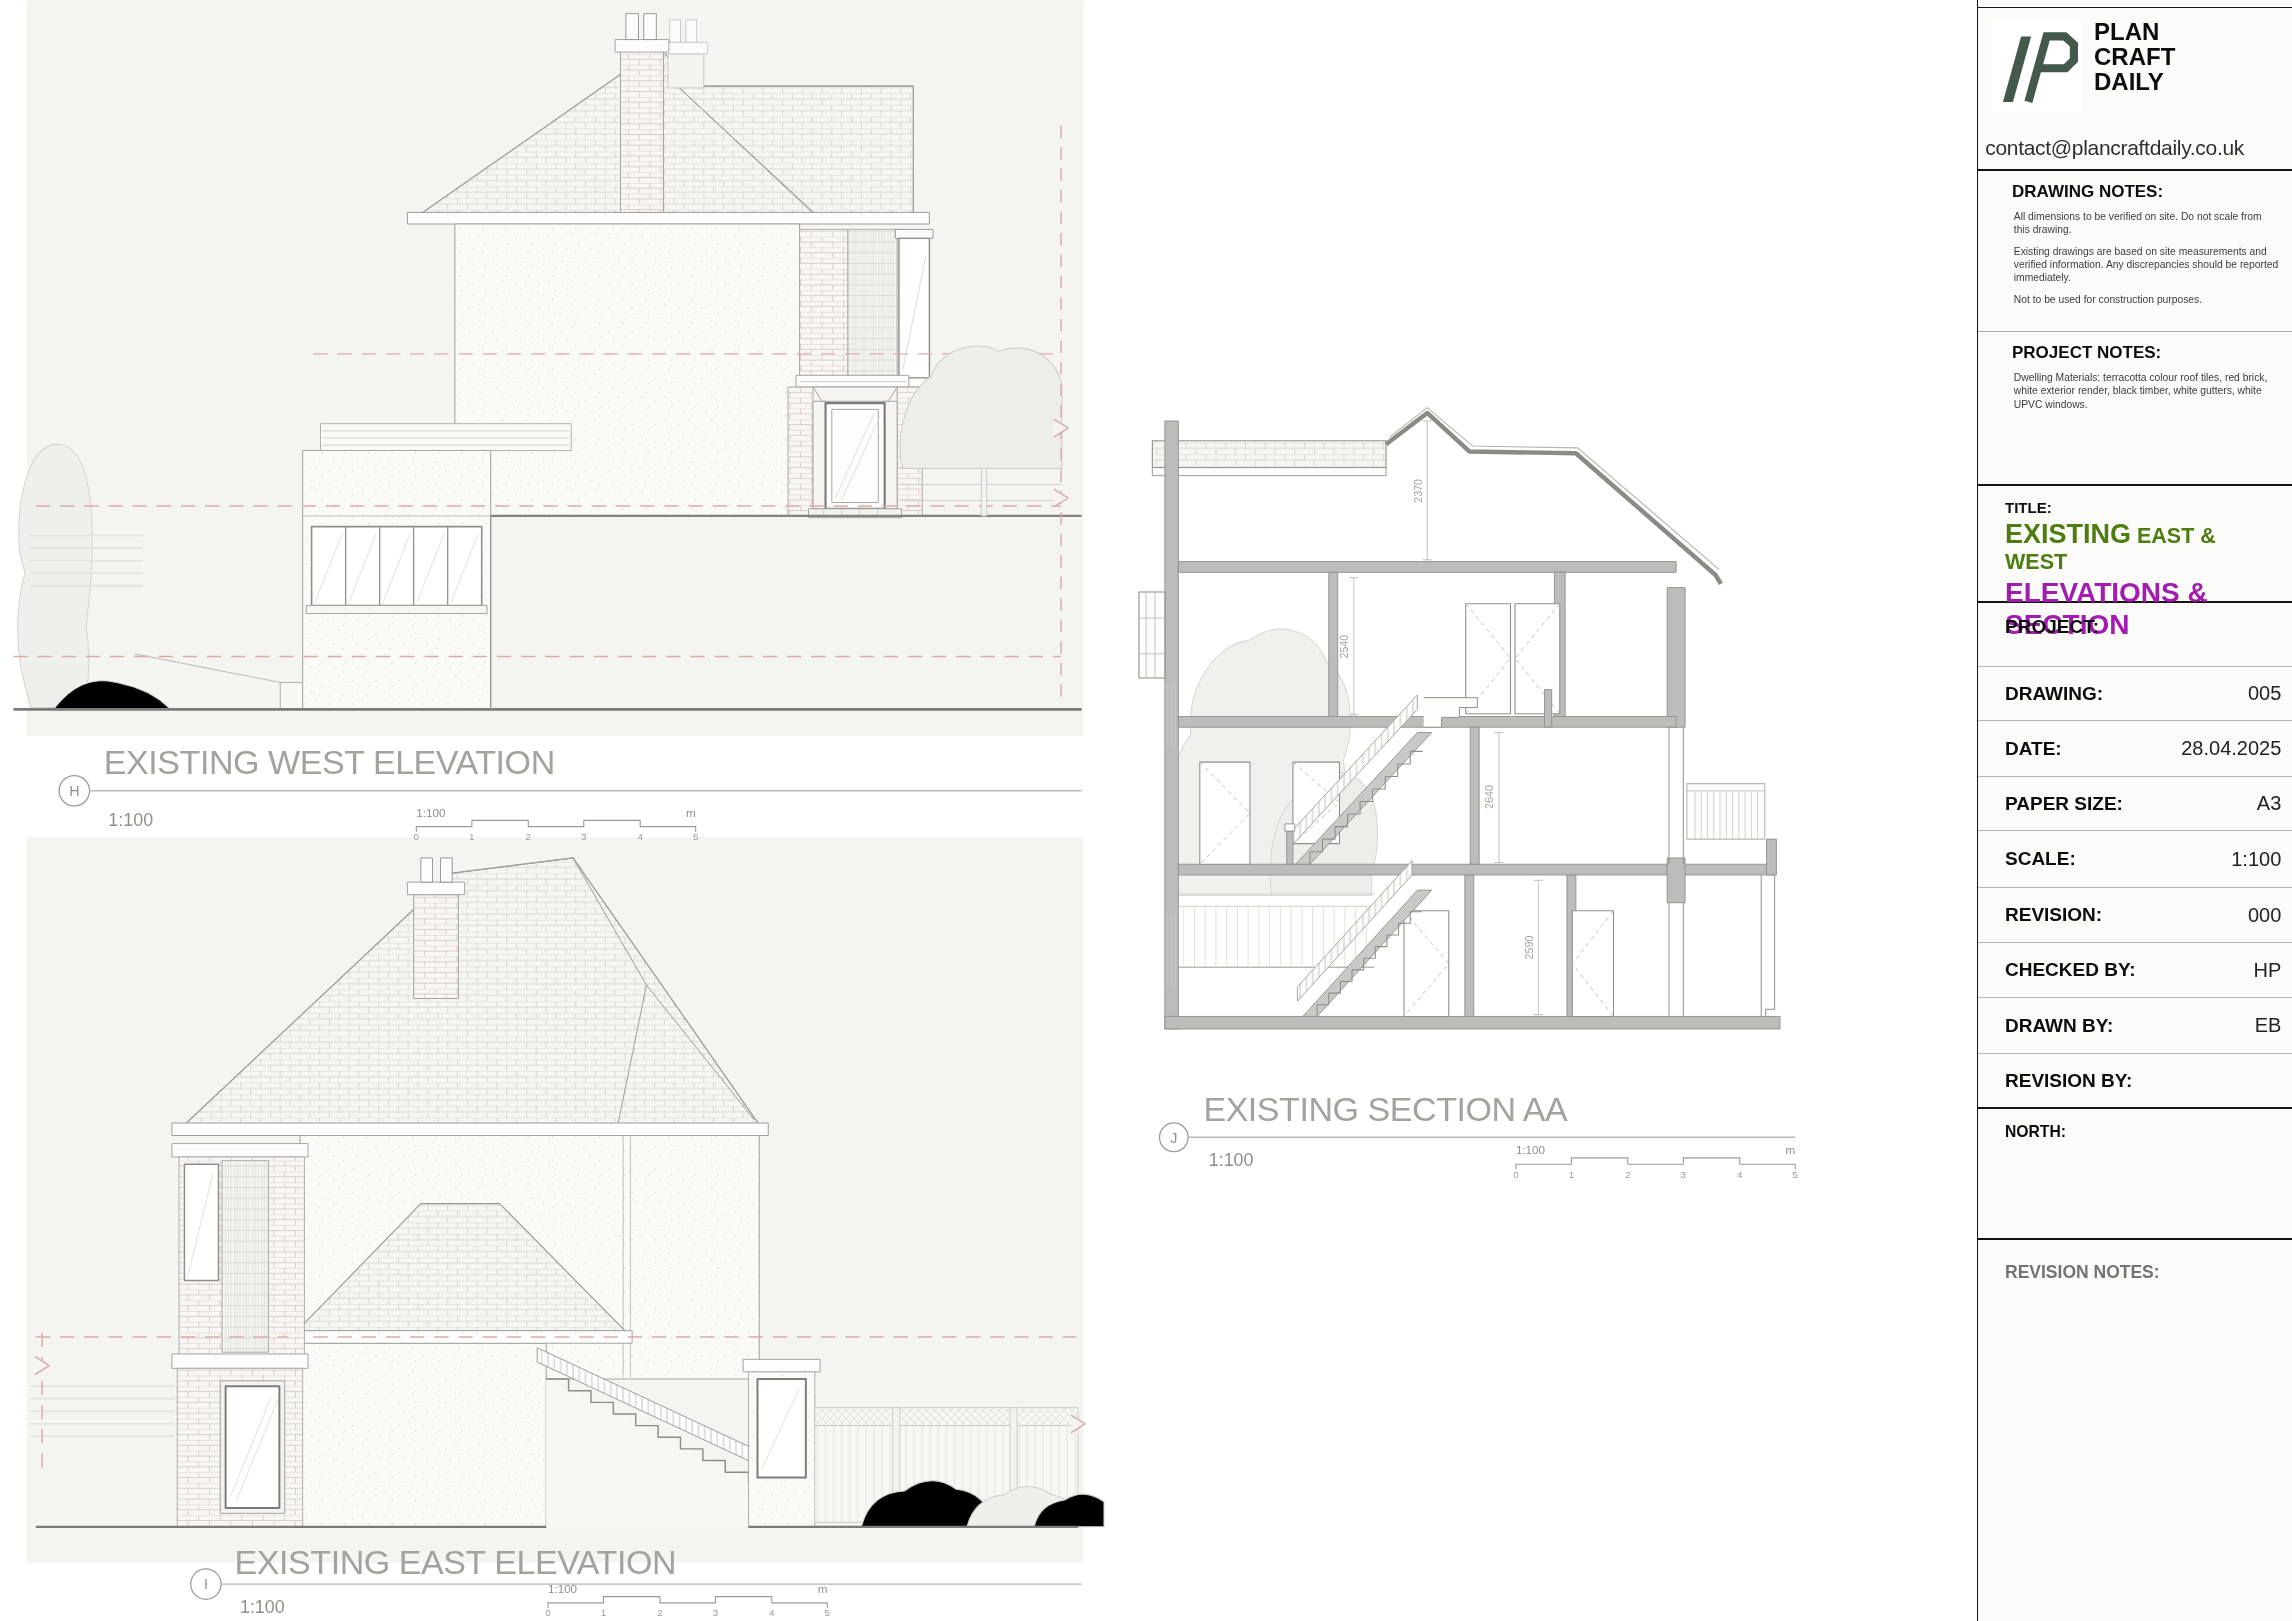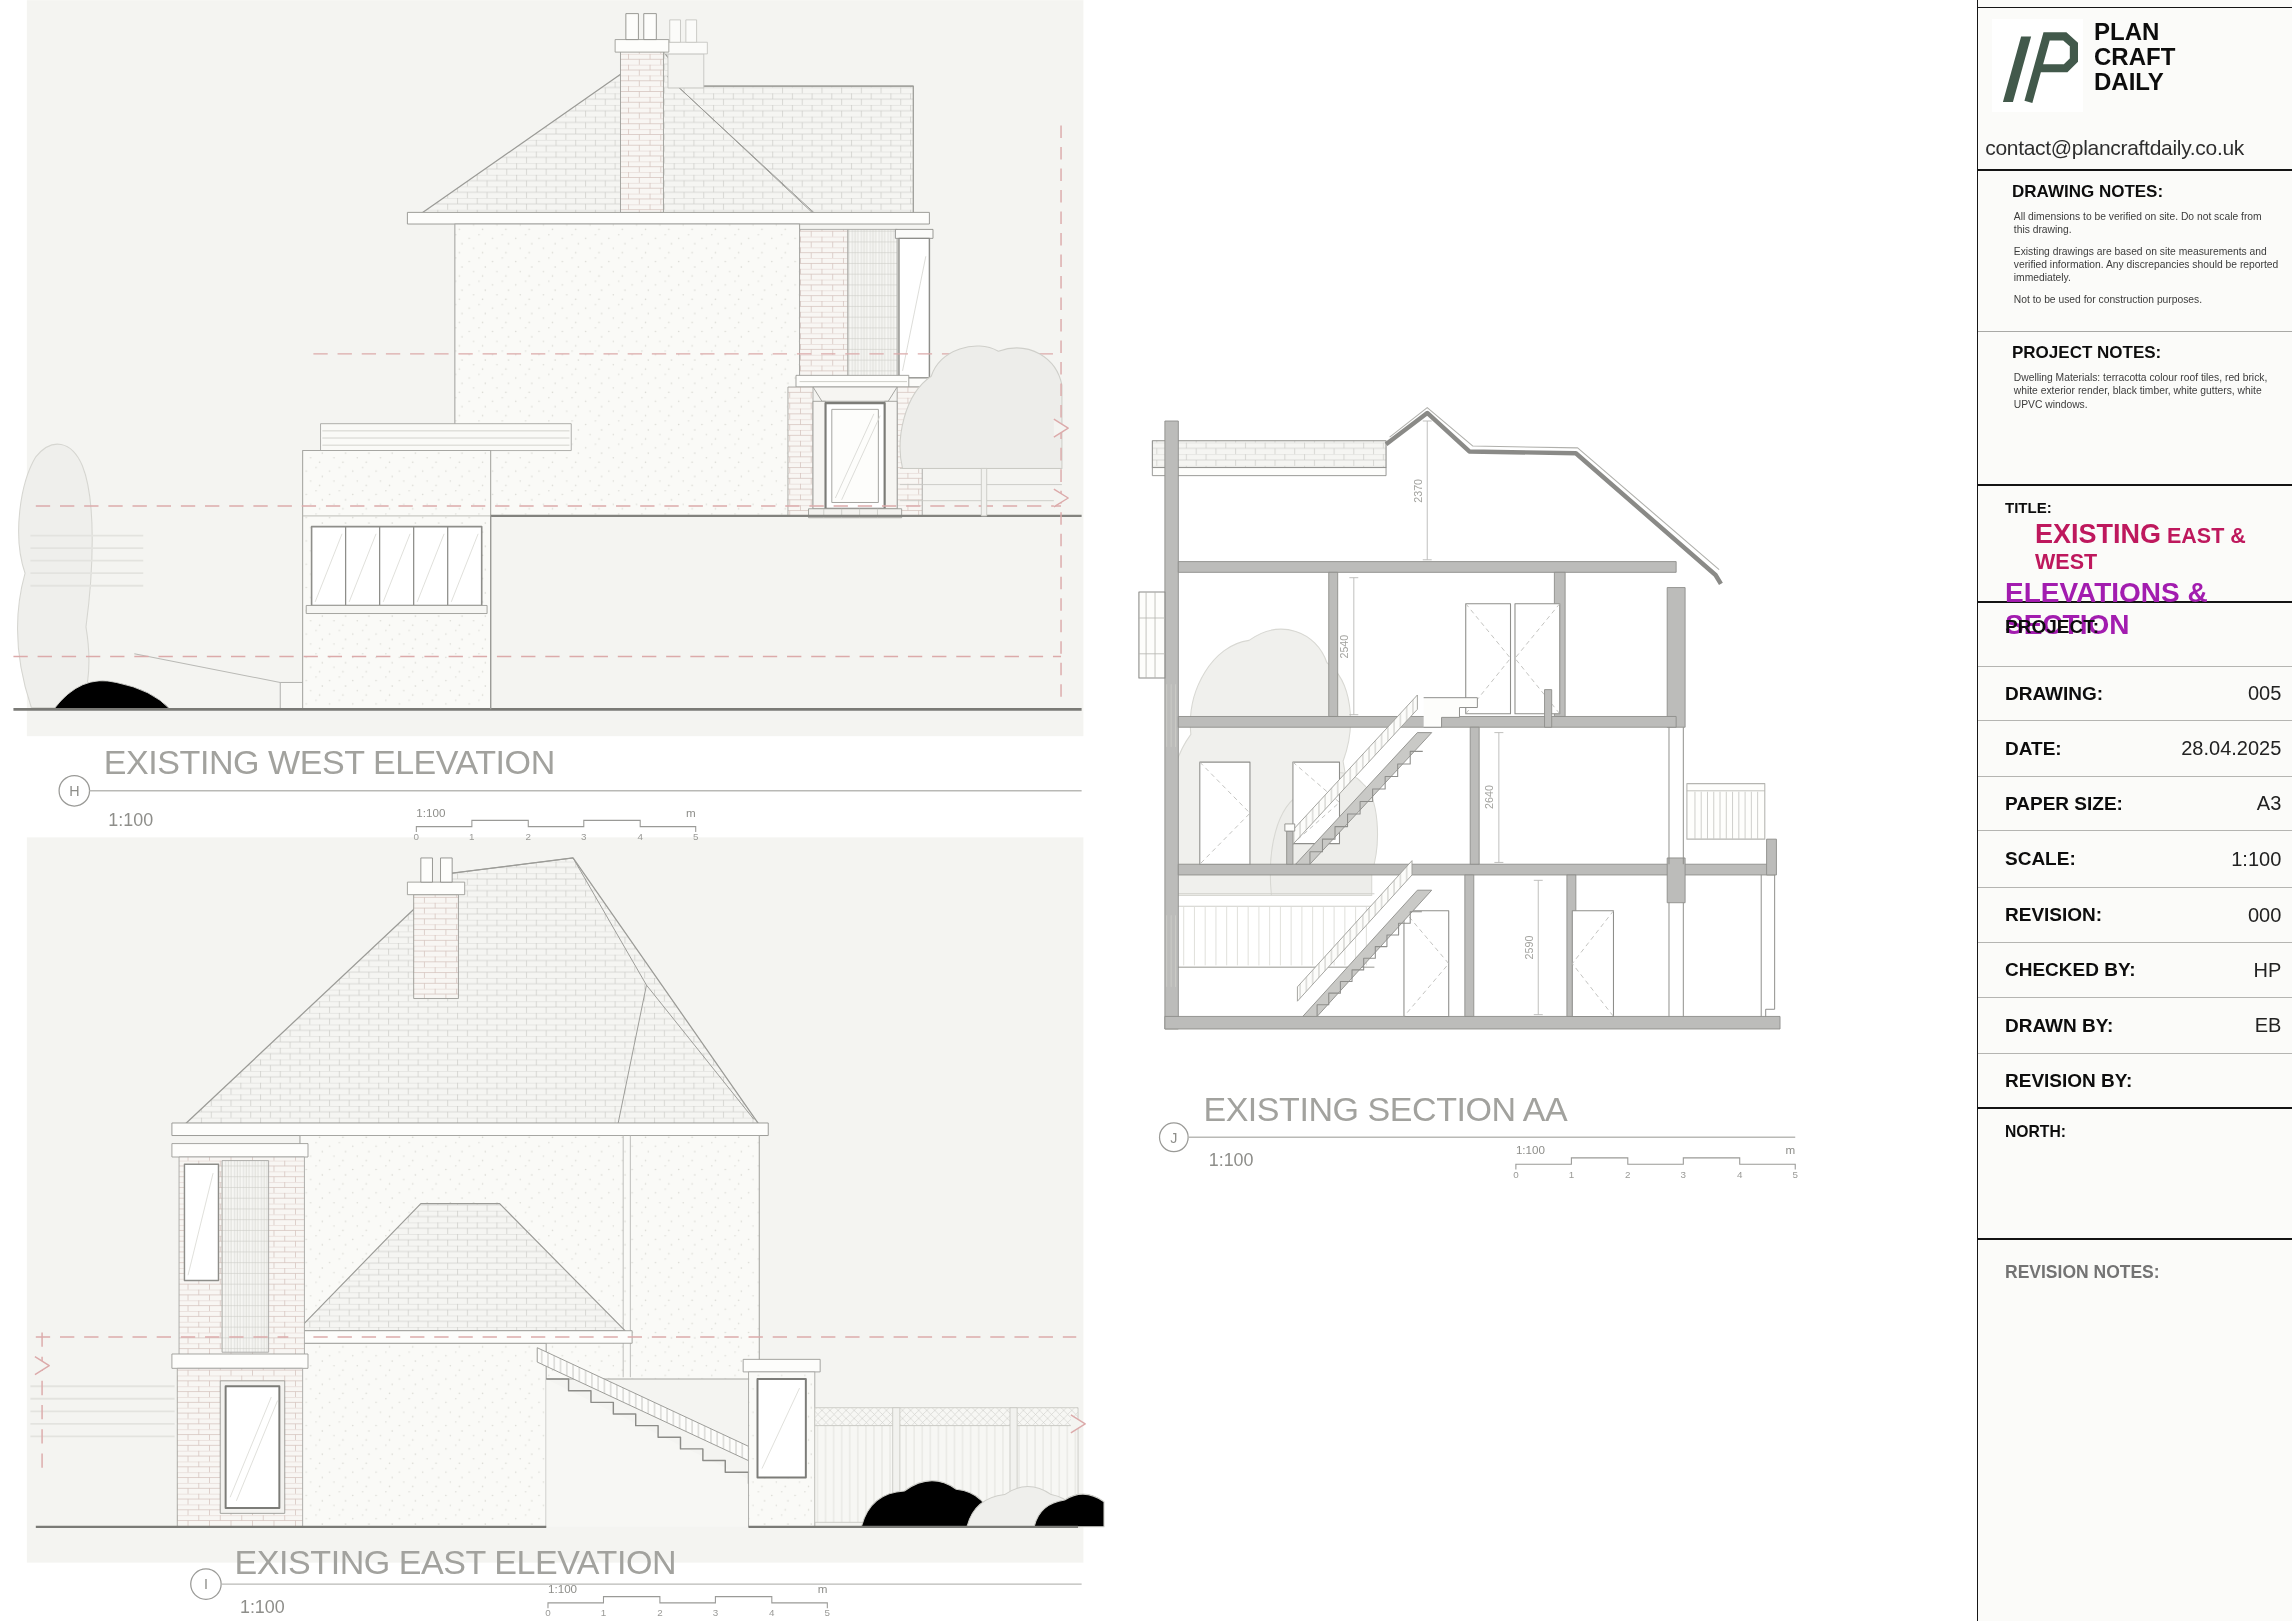--- a/index.html
+++ b/index.html
@@ -15,21 +15,21 @@
   .brand-name{margin-left:10.7px;font-weight:bold;font-size:24px;line-height:25px;color:#0d0d0d;letter-spacing:0;}
   .email{height:45px;font-size:21px;letter-spacing:-0.3px;color:#2e2e2e;padding-left:7.2px;
          border-bottom:2.7px solid #141414;display:flex;align-items:center;box-sizing:border-box;}
   .noteblk{box-sizing:border-box;padding:10.7px 12.5px 0 34px;}
   .noteblk h3{margin:0;font-size:17px;color:#0d0d0d;}
   .noteblk p{margin:8px 0 0 1.8px;font-size:10.3px;line-height:1.3;color:#3c3c3c;}
   .dnotes{height:161px;border-bottom:0.9px solid #a9a9a6;}
   .pnotes{height:154px;border-bottom:2.7px solid #141414;}
   .titleblk{height:117px;border-bottom:2.7px solid #141414;box-sizing:border-box;padding:12.5px 10.7px 0 27px;}
   .titleblk .tlabel{font-size:15px;font-weight:bold;color:#0d0d0d;}
-  .titleblk .tline1{margin-top:3.6px;font-weight:bold;color:#be185d;font-size:21.5px;margin-left:30px;}
+  .titleblk .tline1{margin-top:3.6px;font-weight:bold;color:#4d7c0f;font-size:21.5px;}
   .titleblk .tline1 .big{font-size:27px;}
   .titleblk .tline2{font-weight:bold;color:#a21caf;font-size:28px;margin-top:1.8px;}
   .frow{display:flex;align-items:center;justify-content:space-between;box-sizing:border-box;
         border-bottom:0.9px solid #b5b5b2;padding:0 10.7px 0 27px;}
   .frow .flabel{font-size:19px;font-weight:bold;color:#0d0d0d;}
   .frow .fvalue{font-size:20px;color:#222222;}
   .frow.first{align-items:flex-start;padding-top:12.5px;}
   .frow.lastthick{border-bottom:2.7px solid #141414;}
   .north{height:131px;border-bottom:2.7px solid #141414;box-sizing:border-box;padding:14.3px 0 0 27px;
          font-size:15.7px;font-weight:bold;color:#0d0d0d;}

